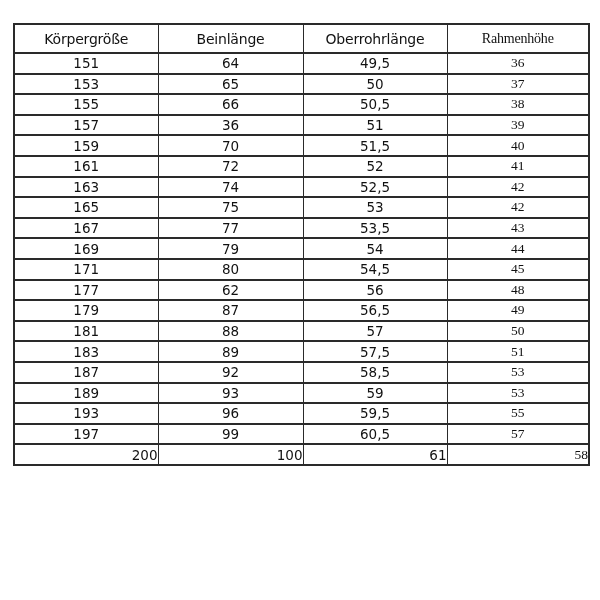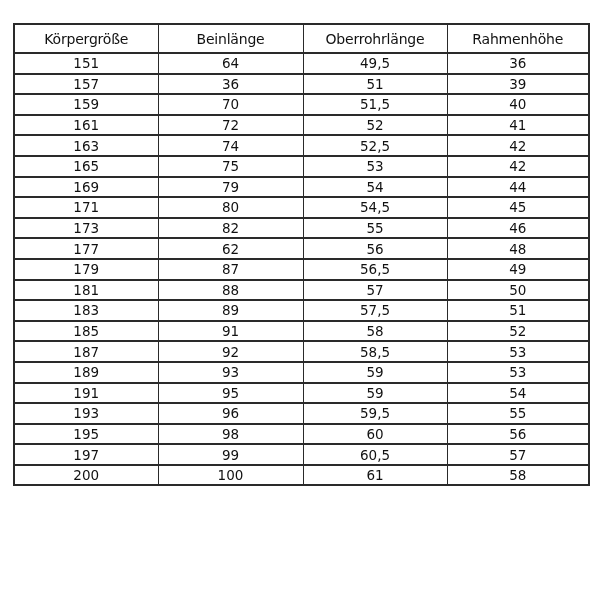--- a/index.html
+++ b/index.html
@@ -44,24 +44,26 @@
       font-size: 14px;
       letter-spacing: -0.2px;
     }
     .size-table td {
       height: 18.6px;
       font-size: 13.5px;
       line-height: 18px;
     }
     .size-table tr:last-child td {
       border-bottom: 2px solid #2a2a2a;
+      text-align: right;
     }
     .size-table th:last-child,
     .size-table td:last-child {
       border-right: 2px solid #2a2a2a;
+      font-family: Liberation Serif, serif;
     }
   </style>
 </head>
 <body>
 
 <table class="size-table">
   <colgroup>
     <col class="c1">
       <col class="c2">
       <col class="c3">
@@ -76,20 +78,32 @@
     </tr>
   </thead>
   <tbody id="table-body">
       <tr>
         <td>151</td>
         <td>64</td>
         <td>49,5</td>
         <td>36</td>
       </tr>
       <tr>
+        <td>153</td>
+        <td>65</td>
+        <td>50</td>
+        <td>37</td>
+      </tr>
+      <tr>
+        <td>155</td>
+        <td>66</td>
+        <td>50,5</td>
+        <td>38</td>
+      </tr>
+      <tr>
         <td>157</td>
         <td>36</td>
         <td>51</td>
         <td>39</td>
       </tr>
       <tr>
         <td>159</td>
         <td>70</td>
         <td>51,5</td>
         <td>40</td>
@@ -106,38 +120,38 @@
         <td>52,5</td>
         <td>42</td>
       </tr>
       <tr>
         <td>165</td>
         <td>75</td>
         <td>53</td>
         <td>42</td>
       </tr>
       <tr>
+        <td>167</td>
+        <td>77</td>
+        <td>53,5</td>
+        <td>43</td>
+      </tr>
+      <tr>
         <td>169</td>
         <td>79</td>
         <td>54</td>
         <td>44</td>
       </tr>
       <tr>
         <td>171</td>
         <td>80</td>
         <td>54,5</td>
         <td>45</td>
       </tr>
       <tr>
-        <td>173</td>
-        <td>82</td>
-        <td>55</td>
-        <td>46</td>
-      </tr>
-      <tr>
         <td>177</td>
         <td>62</td>
         <td>56</td>
         <td>48</td>
       </tr>
       <tr>
         <td>179</td>
         <td>87</td>
         <td>56,5</td>
         <td>49</td>
@@ -148,56 +162,38 @@
         <td>57</td>
         <td>50</td>
       </tr>
       <tr>
         <td>183</td>
         <td>89</td>
         <td>57,5</td>
         <td>51</td>
       </tr>
       <tr>
-        <td>185</td>
-        <td>91</td>
-        <td>58</td>
-        <td>52</td>
-      </tr>
-      <tr>
         <td>187</td>
         <td>92</td>
         <td>58,5</td>
         <td>53</td>
       </tr>
       <tr>
         <td>189</td>
         <td>93</td>
         <td>59</td>
         <td>53</td>
       </tr>
       <tr>
-        <td>191</td>
-        <td>95</td>
-        <td>59</td>
-        <td>54</td>
-      </tr>
-      <tr>
         <td>193</td>
         <td>96</td>
         <td>59,5</td>
         <td>55</td>
       </tr>
       <tr>
-        <td>195</td>
-        <td>98</td>
-        <td>60</td>
-        <td>56</td>
-      </tr>
-      <tr>
         <td>197</td>
         <td>99</td>
         <td>60,5</td>
         <td>57</td>
       </tr>
       <tr>
         <td>200</td>
         <td>100</td>
         <td>61</td>
         <td>58</td>

